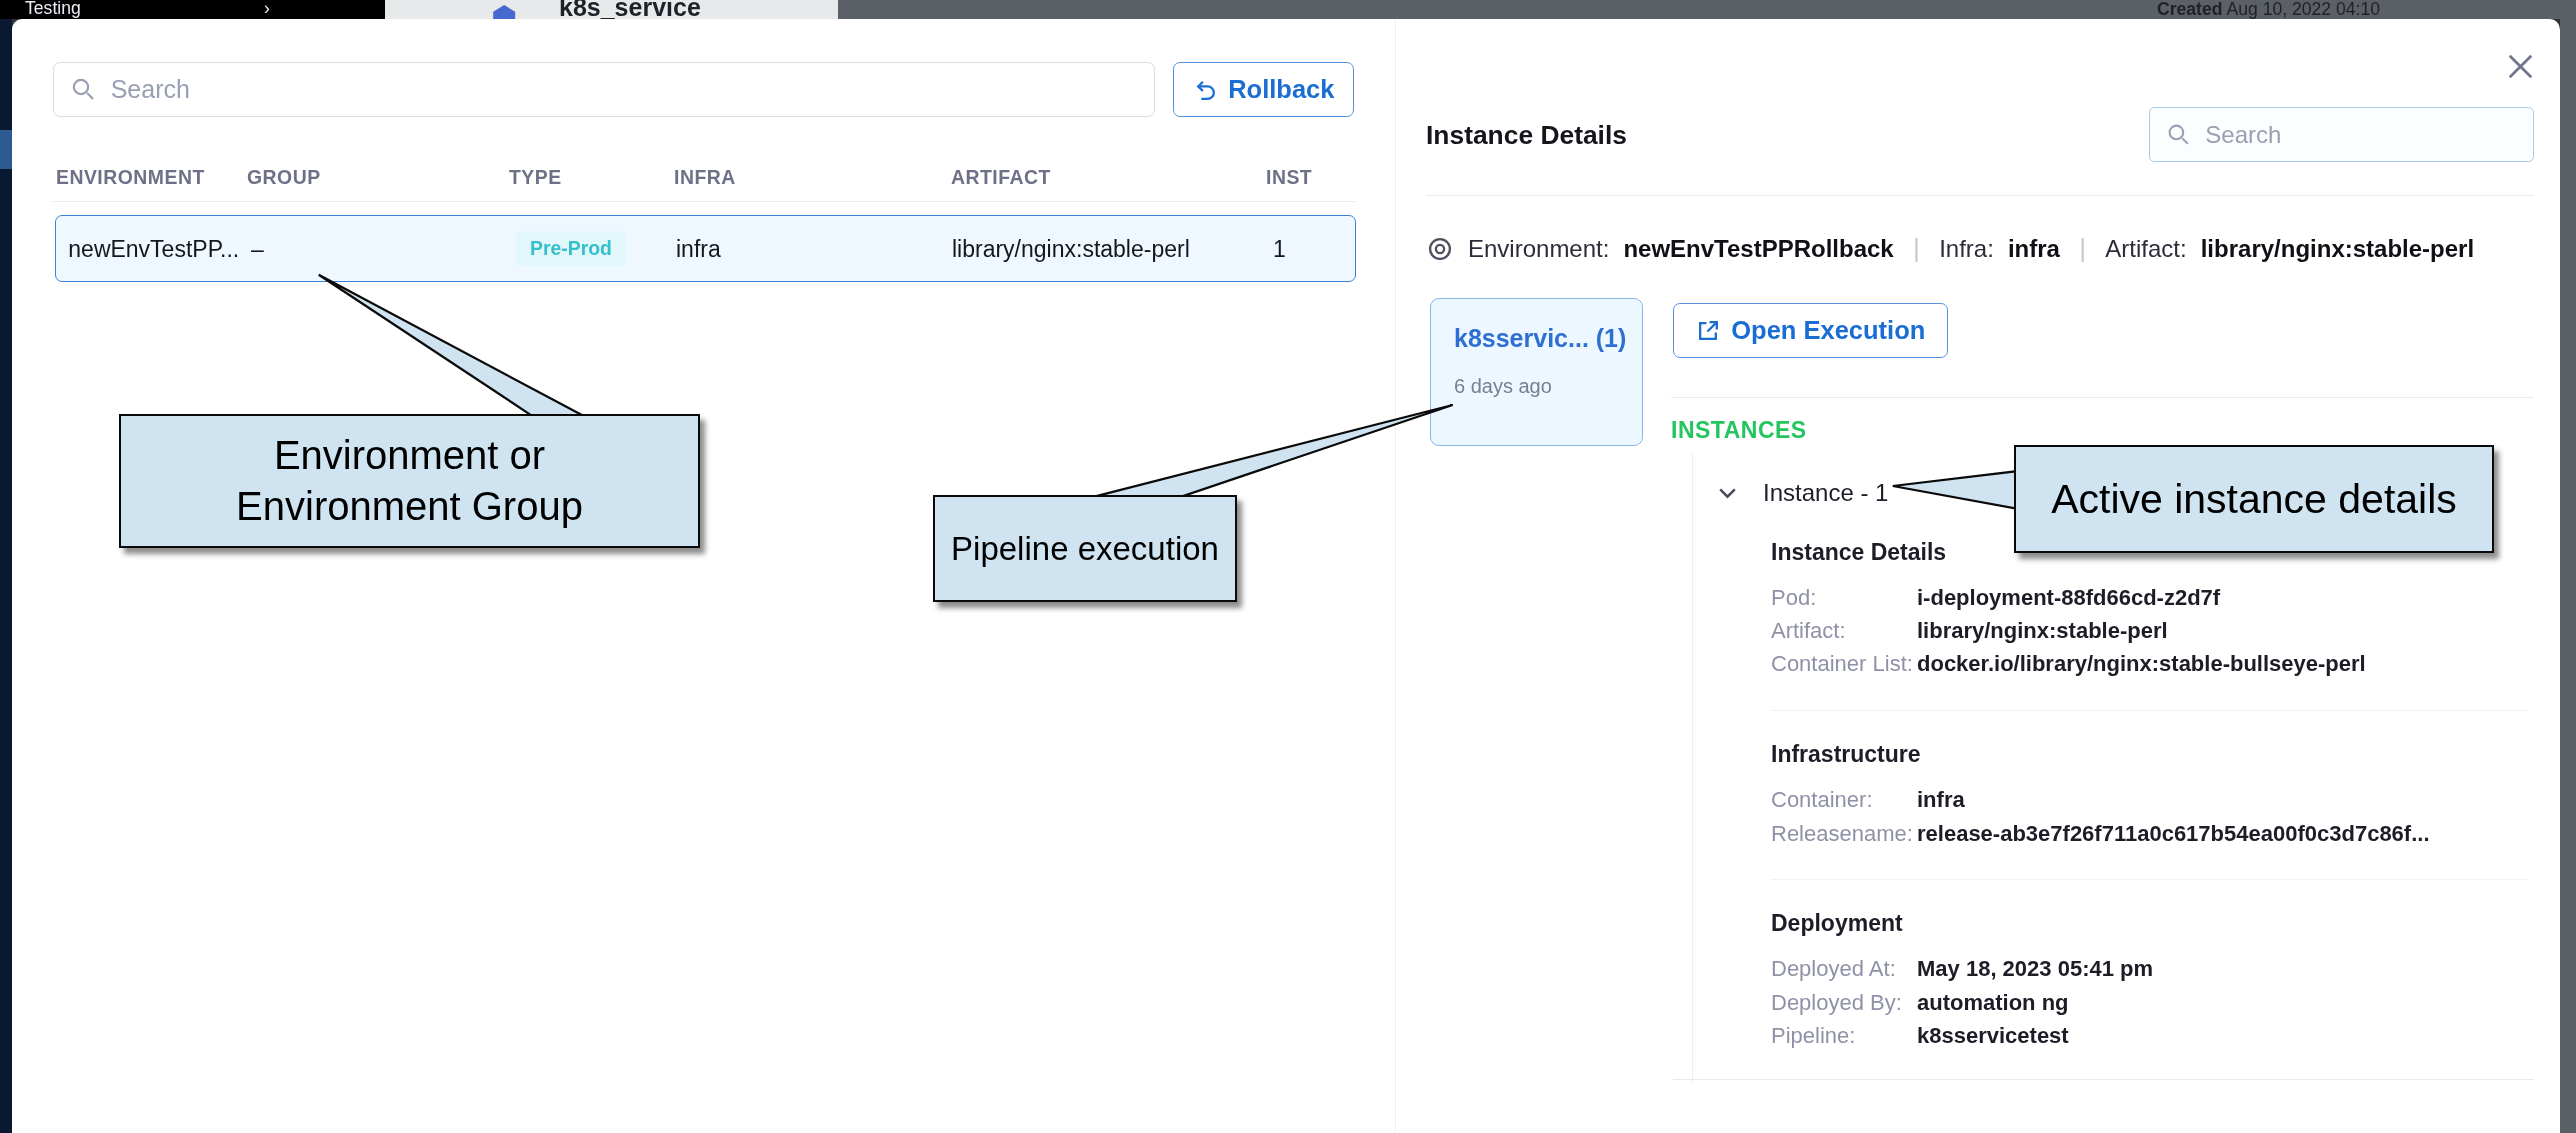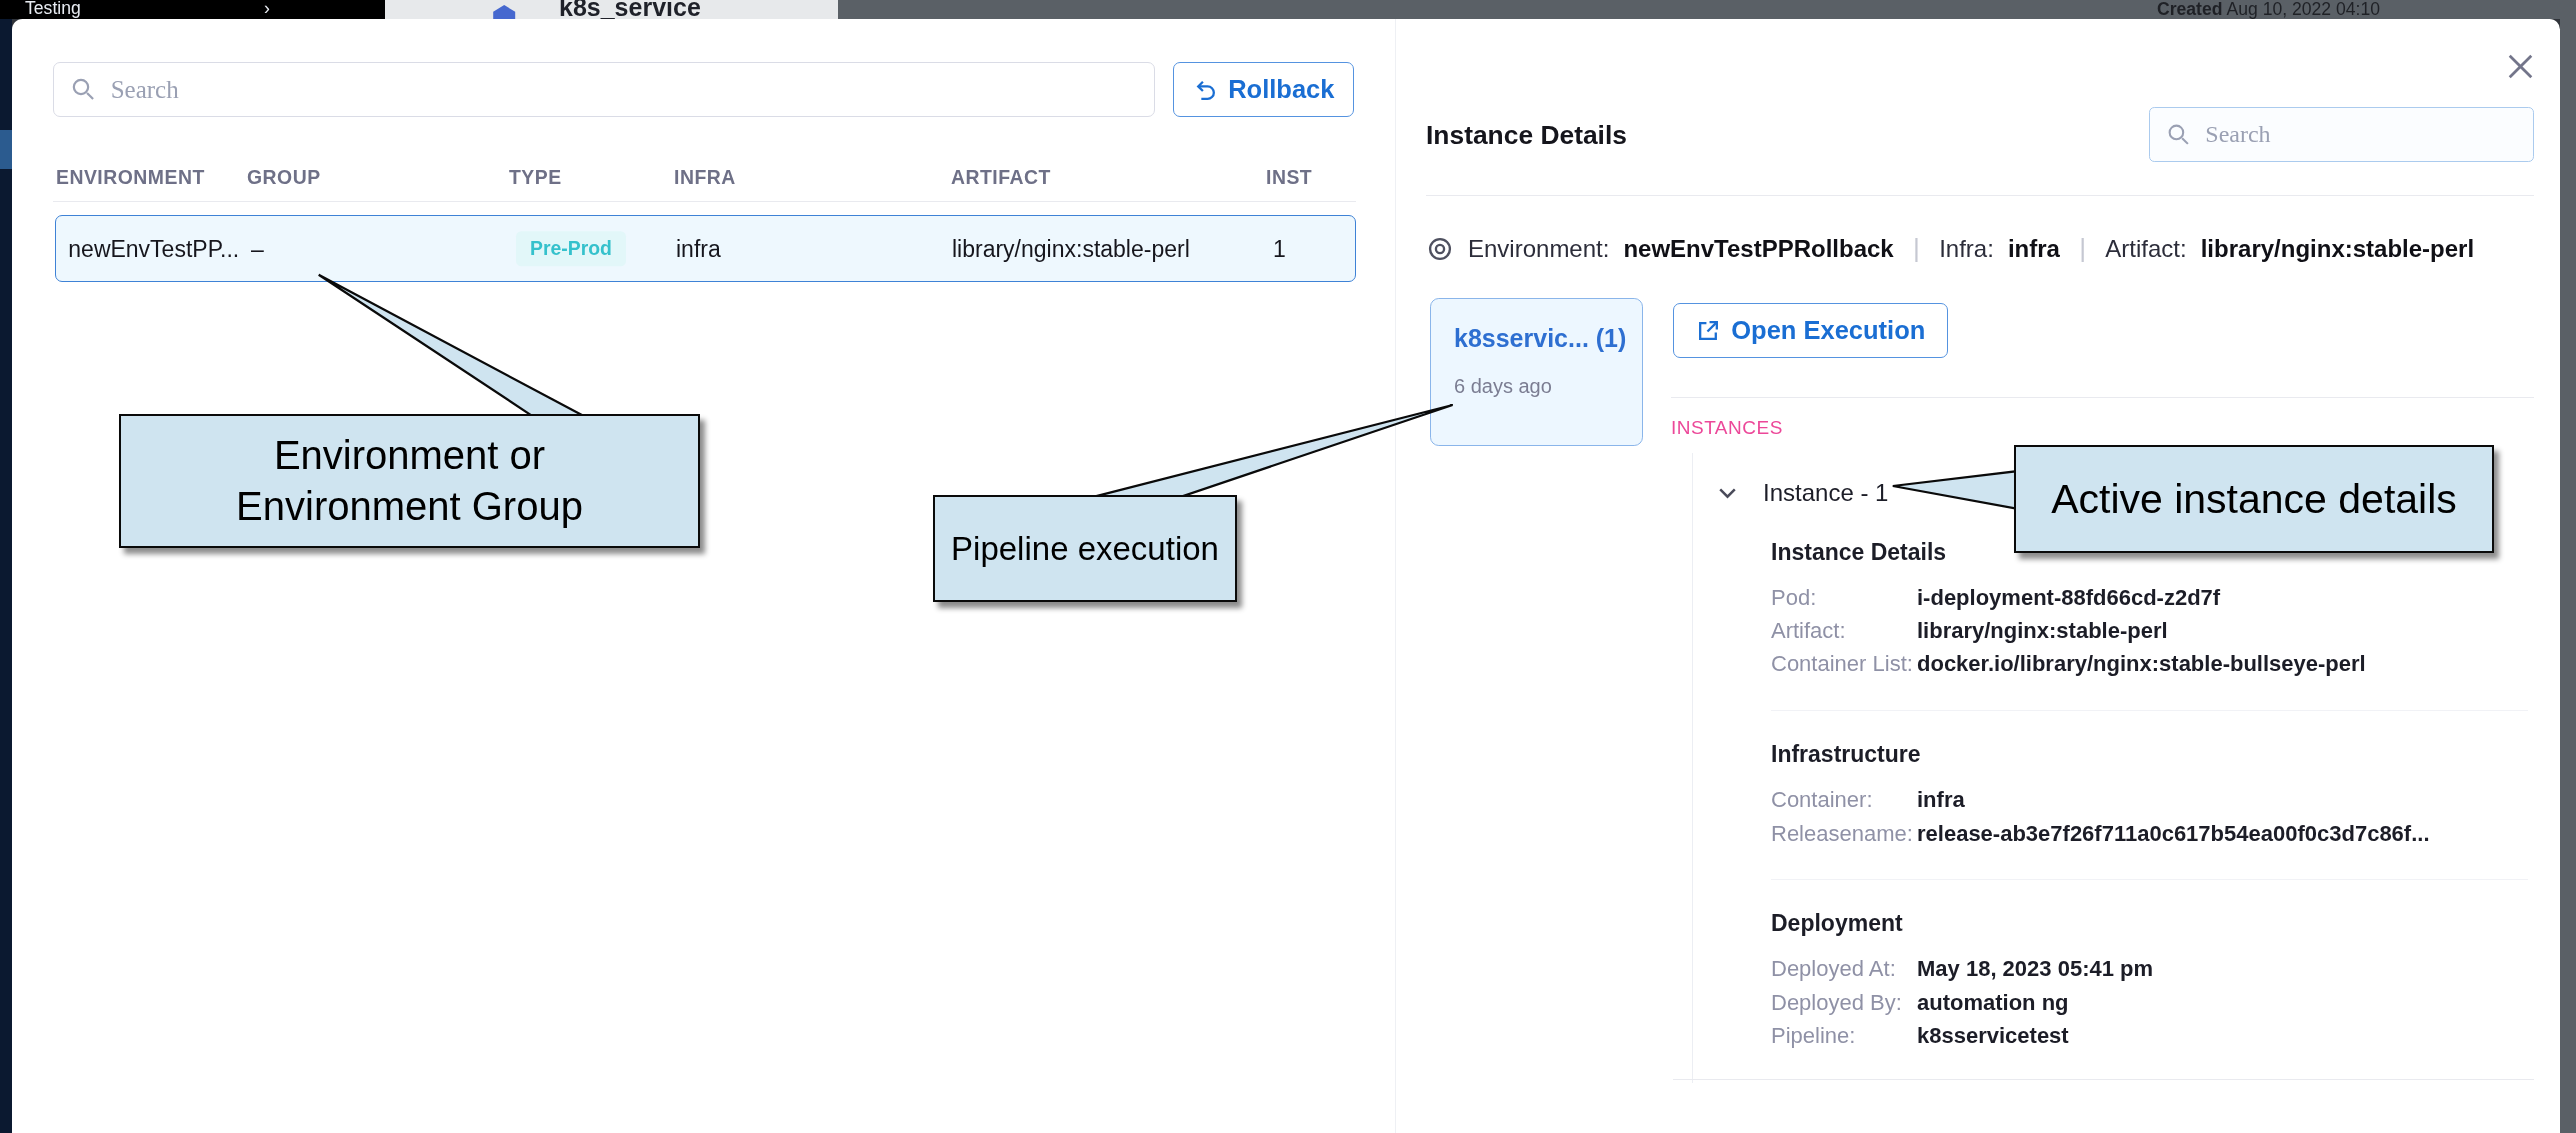--- a/index.html
+++ b/index.html
@@ -15,41 +15,41 @@
   .bg-left-strip{left:0;top:19.4px;width:12.3px;height:1115px;background:#0b1930;}
   .bg-left-active{left:0;top:130px;width:12.3px;height:39px;background:#2b5b8f;}
   .bg-right-strip{left:2560px;top:19.4px;width:16px;height:1115px;background:#5a6066;}
   
   .modal{left:12.3px;top:19.4px;width:2548px;height:1115px;background:#ffffff;border-radius:10.6px 10.6px 0 0;}
   .vdivider{left:1395px;top:19.4px;width:0.9px;height:1115px;background:#eef0f4;}
   .hline{background:#e9eaef;height:0.9px;}
   .hline-faint{background:#f1f2f6;height:0.9px;}
   
   .search-box{display:flex;align-items:center;gap:12.3px;background:#fff;border:1.8px solid #dadce6;border-radius:7px;box-sizing:border-box;padding:0 16px;}
-  .search-box input{border:none;outline:none;background:transparent;flex:1;font-family:Liberation Serif, serif;font-size:25px;color:#ef4444;min-width:0;}
+  .search-box input{border:none;outline:none;background:transparent;flex:1;font-family:Liberation Sans, sans-serif;font-size:25px;color:#ef4444;min-width:0;}
   .search-box input::placeholder{color:#9aa0b3;}
   .search-blue{border:1.8px solid #abcbee;background:#fbfdff;border-radius:5.3px;}
   .search-blue input{font-size:24px;}
   .icon-gray{color:#9aa0b3;flex:none;}
   .btn{display:flex;align-items:center;justify-content:center;gap:10.6px;background:#fff;border:1.8px solid #5593e0;border-radius:7px;box-sizing:border-box;
        color:#1a6ed3;font-weight:bold;font-size:25.5px;cursor:pointer;}
   
   .th{font-size:19.4px;font-weight:bold;color:#6e7087;letter-spacing:0.5px;white-space:nowrap;}
   .env-row{left:55px;top:215px;width:1301px;height:67px;background:#eef8fe;border:1.8px solid #3e82d6;border-radius:7px;box-sizing:border-box;cursor:pointer;}
   .cell{position:absolute;top:50%;transform:translateY(-50%);font-size:23px;color:#16161d;white-space:nowrap;}
   .badge{position:absolute;top:50%;transform:translateY(-50%);background:#e2f7f9;color:#35c1cc;font-weight:bold;font-size:19.4px;padding:6.2px 14px;border-radius:5.3px;}
   
   .panel-title{font-size:26.4px;font-weight:bold;color:#15151c;}
   .summary{display:flex;align-items:center;gap:14px;font-size:24px;color:#2c2d3a;white-space:nowrap;}
   .summary b{color:#101016;}
   .summary .sep{color:#c6c8d2;font-size:26.4px;padding:0 5.3px;}
   .exec-card{left:1430px;top:298px;width:213px;height:148px;background:#edf7ff;border:1.8px solid #8ab5ea;border-radius:8.8px;box-sizing:border-box;cursor:pointer;}
   .exec-card .name{position:absolute;left:23px;top:25px;font-size:25px;font-weight:bold;color:#2e6fd1;white-space:nowrap;}
   .exec-card .time{position:absolute;left:23px;top:76px;font-size:20px;color:#7b7d92;}
-  .instances-label{font-size:19px;font-weight:normal;color:#ec4899;letter-spacing:0.5px;}
+  .instances-label{font-size:23px;font-weight:bold;color:#22c55e;letter-spacing:0.5px;}
   .inst-title{font-size:24px;color:#1c1d27;}
   .sec-head{font-size:23px;font-weight:bold;color:#1c1d27;}
   .field{position:absolute;white-space:nowrap;font-size:22px;}
   .field .lbl{position:absolute;left:0;top:0;color:#8f91a6;}
   .field .val{position:absolute;left:146px;top:0;color:#1c1d27;font-weight:bold;}
   
   .callout{background:#cfe4f0;border:2.6px solid #0a0a0a;box-shadow:5.3px 6.2px 5.3px rgba(0,0,0,0.45);
            display:flex;flex-direction:column;align-items:center;justify-content:center;
            color:#000;text-align:right;z-index:6;box-sizing:border-box;}
   .leaders{left:0;top:0;width:2576px;height:1134px;z-index:5;pointer-events:none;}

